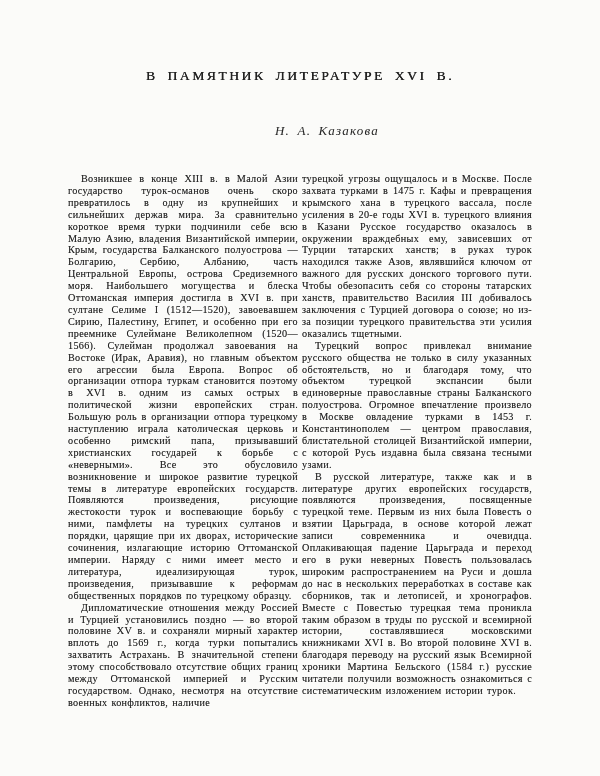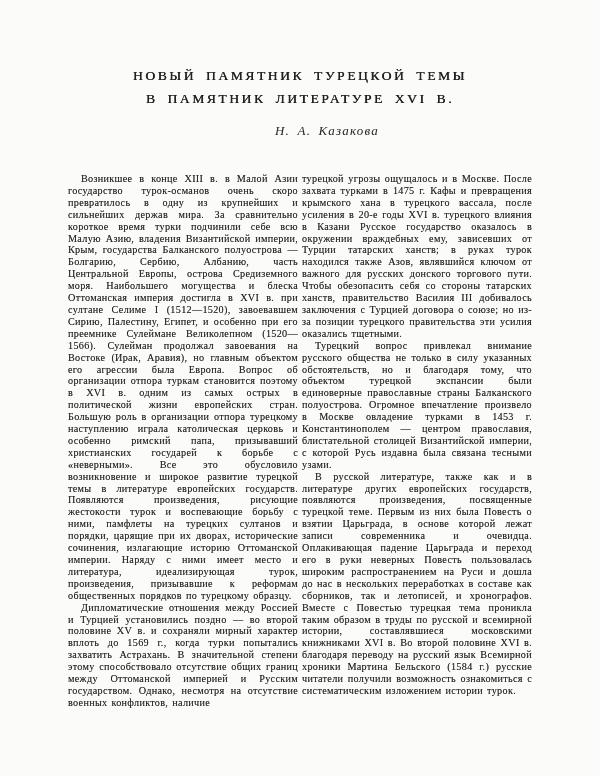--- a/index.html
+++ b/index.html
@@ -72,21 +72,20 @@
   }
   .col p.indent {
     text-indent: 13px;
   }
 </style>
 </head>
 <body>
 
 <div class="page">
   <h1 class="title">
-    <span class="title-line">НОВЫЙ ПАМЯТНИК ТУРЕЦКОЙ ТЕМЫ</span>
     <span class="title-line">В ПАМЯТНИК ЛИТЕРАТУРЕ XVI В.</span>
   </h1>
 
   <div class="author">Н. А. Казакова</div>
 
   <div class="text-block">
     <div class="col col-left">
         <p class="indent">Возникшее в конце XIII в. в Малой Азии государство турок-османов очень скоро превратилось в одну из крупнейших и сильнейших держав мира. За сравнительно короткое время турки подчинили себе всю Малую Азию, владения Византийской империи, Крым, государства Балканского полуострова — Болгарию, Сербию, Албанию, часть Центральной Европы, острова Средиземного моря. Наибольшего могущества и блеска Оттоманская империя достигла в XVI в. при султане Селиме I (1512—1520), завоевавшем Сирию, Палестину, Египет, и особенно при его преемнике Сулеймане Великолепном (1520—1566). Сулейман продолжал завоевания на Востоке (Ирак, Аравия), но главным объектом его агрессии была Европа. Вопрос об организации отпора туркам становится поэтому в XVI в. одним из самых острых в политической жизни европейских стран. Большую роль в организации отпора турецкому наступлению играла католическая церковь и особенно римский папа, призывавший христианских государей к борьбе с «неверными». Все это обусловило возникновение и широкое развитие турецкой темы в литературе европейских государств. Появляются произведения, рисующие жестокости турок и воспевающие борьбу с ними, памфлеты на турецких султанов и порядки, царящие при их дворах, исторические сочинения, излагающие историю Оттоманской империи. Наряду с ними имеет место и литература, идеализирующая турок, произведения, призывавшие к реформам общественных порядков по турецкому образцу.</p>
         <p class="indent">Дипломатические отношения между Россией и Турцией установились поздно — во второй половине XV в. и сохраняли мирный характер вплоть до 1569 г., когда турки попытались захватить Астрахань. В значительной степени этому способствовало отсутствие общих границ между Оттоманской империей и Русским государством. Однако, несмотря на отсутствие военных конфликтов, наличие</p>
       </div>

